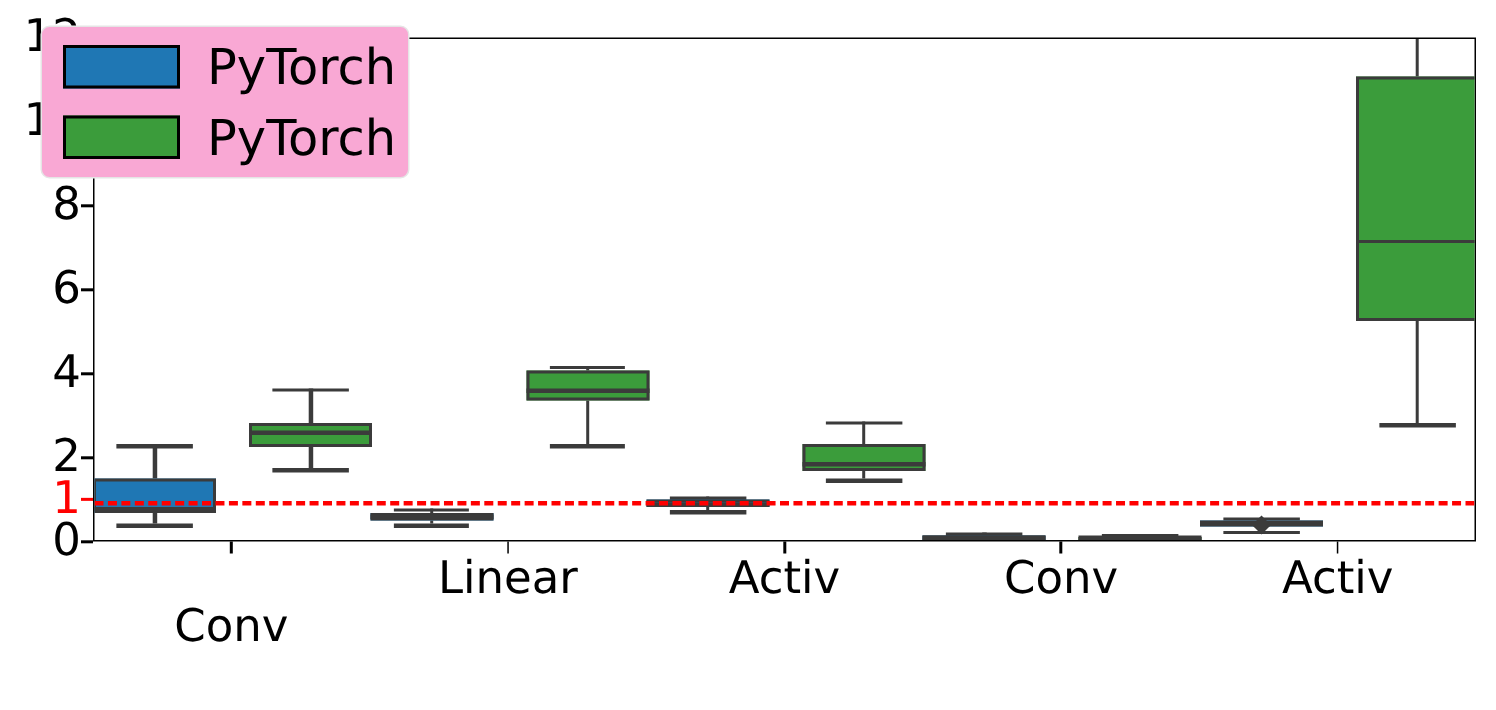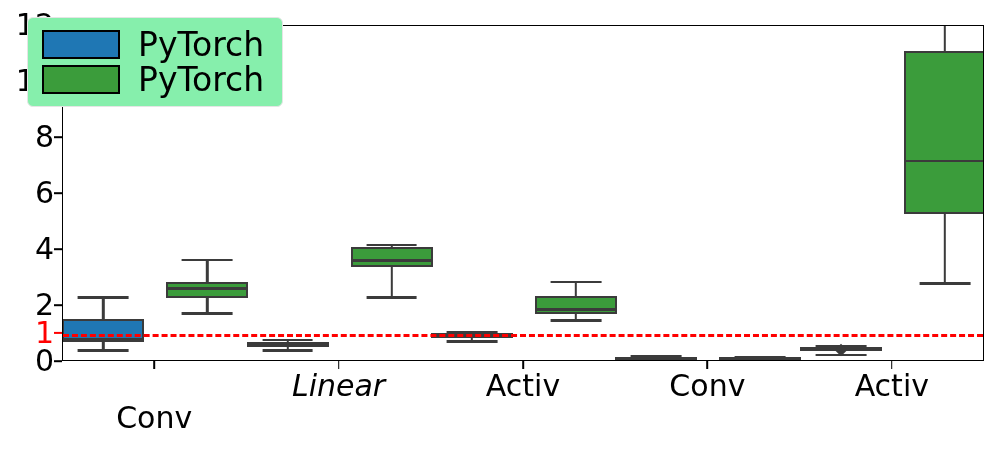--- a/index.html
+++ b/index.html
@@ -126,27 +126,27 @@
     width: 100%;
     height: 0;
     border-top: 3px dashed #ff0000;
   }
 
   
   #legend {
     position: absolute;
     left: 27px;
     top: 17px;
-    background: #86efac;
+    background: #f9a8d4;
     border: 1.2px solid #e5e5e5;
     border-radius: 6px;
-    padding: 10px 18px 10px 14px;
+    padding: 10px 8px 10px 14px;
     display: flex;
     flex-direction: column;
-    gap: 2px;
+    gap: 14px;
   }
   .legend-row {
     display: flex;
     align-items: center;
     gap: 18px;
   }
   .legend-swatch {
     width: 78px;
     height: 29px;
     border: 2px solid #000000;
@@ -186,21 +186,21 @@
     </div>
   <div id="xtick-marks">
       <div class="xtick-mark" style="left: 154.2px;"></div>
       <div class="xtick-mark" style="left: 338.6px;"></div>
       <div class="xtick-mark" style="left: 523px;"></div>
       <div class="xtick-mark" style="left: 707.4px;"></div>
       <div class="xtick-mark" style="left: 891.8px;"></div>
     </div>
   <div id="xtick-labels">
       <div class="xtick-label" style="left: 154.2px; margin-top: 32px;">Conv</div>
-      <div class="xtick-label" style="left: 338.6px; font-style: italic;">Linear</div>
+      <div class="xtick-label" style="left: 338.6px;">Linear</div>
       <div class="xtick-label" style="left: 523px;">Activ</div>
       <div class="xtick-label" style="left: 707.4px;">Conv</div>
       <div class="xtick-label" style="left: 891.8px;">Activ</div>
     </div>
 
   <div id="plot-area">
     <div id="boxes-layer">
         <div class="whisker-line" style="left: 40.2px; top: 270.2px; height: 22.4px;"></div>
         <div class="whisker-line" style="left: 40.2px; top: 315.84px; height: 7.56px;"></div>
         <div class="cap" style="left: 40.2px; width: 50.84px; top: 270.2px;"></div>

